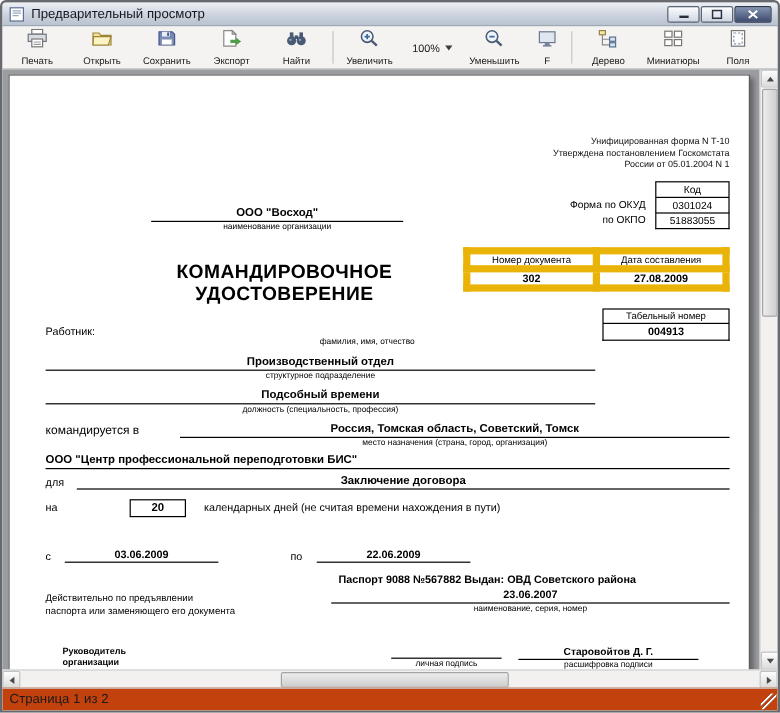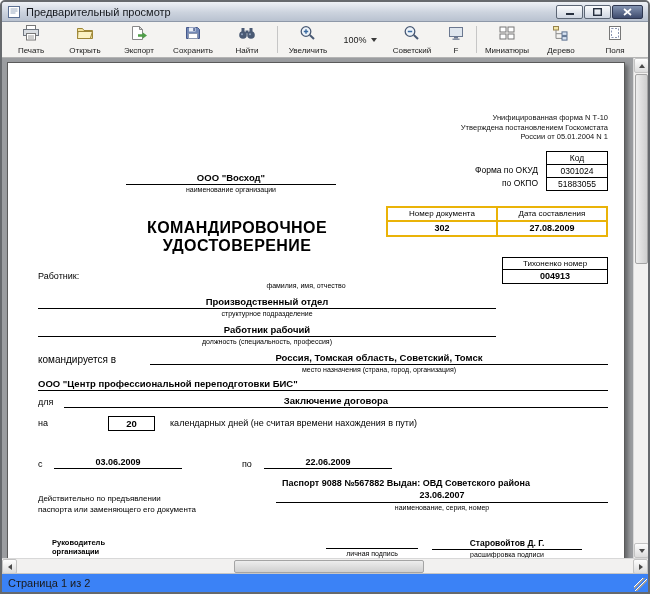--- a/index.html
+++ b/index.html
@@ -85,21 +85,21 @@
   .code-right{ display:flex; align-items:flex-start; }
   .code-labels{ font-size:8.5px; text-align:right; padding-right:8px; }
   .code-labels > div{ height:13px; line-height:13px; }
   .code-boxes{ width:62px; font-size:8.5px; }
   .cg-box{ border:1px solid #000; border-top:0; height:13px; line-height:12px; text-align:center; }
   .cg-box.first{ border-top:1px solid #000; height:14px; }
 
   .title-row{ display:flex; margin-top:12px; align-items:flex-start; }
   .doc-title{ flex:1; text-align:center; padding-left:50px; padding-top:13px; font-size:16px; font-weight:bold; letter-spacing:0.4px; }
   table.doc-table{ border-collapse:collapse; flex:0 0 222px; }
-  table.doc-table td{ border:2px solid #eab308; width:111px; text-align:center; }
+  table.doc-table td{ border:6px solid #eab308; width:111px; text-align:center; }
   td.dt-h{ font-size:8px; height:14px; font-weight:normal; }
   td.dt-v{ font-size:9px; height:15px; font-weight:bold; }
 
   .worker-zone{ display:flex; margin-top:2px; }
   .worker-left{ flex:1; margin-right:8px; }
   .worker-line{ display:flex; align-items:flex-end; padding-top:14px; }
   .w-label{ width:80px; font-size:9px; }
   .worker-line .fill{ flex:1; font-size:9.5px; }
   .worker-cap{ margin-left:80px; }
   .tabnum-box{ width:106px; flex:0 0 106px; }
@@ -174,21 +174,21 @@
     border:1px solid #a4a4a4; border-radius:2px;
   }
   .tri-up{ width:0;height:0;border-left:3.5px solid transparent;border-right:3.5px solid transparent;border-bottom:4.5px solid #4a4a4a; }
   .tri-dn{ width:0;height:0;border-left:3.5px solid transparent;border-right:3.5px solid transparent;border-top:4.5px solid #4a4a4a; }
   .tri-l{ width:0;height:0;border-top:3.5px solid transparent;border-bottom:3.5px solid transparent;border-right:4.5px solid #4a4a4a; }
   .tri-r{ width:0;height:0;border-top:3.5px solid transparent;border-bottom:3.5px solid transparent;border-left:4.5px solid #4a4a4a; }
 
   
   .statusbar{
     height:19px; flex:0 0 19px;
-    background:#3b82f6; border-top:1px solid #c6c6c6;
+    background:#c2410c; border-top:1px solid #c6c6c6;
     display:flex; align-items:center; padding:0 6px;
     font-size:11px; color:#1a1a1a; position:relative;
   }
   .grip{
     position:absolute; right:1px; bottom:1px; width:13px; height:13px;
     background:
       linear-gradient(135deg, transparent 0 6px, #ffffff 6px 7px, #9a9a9a 7px 8px,
       transparent 8px 9.5px, #ffffff 9.5px 10.5px, #9a9a9a 10.5px 11.5px, transparent 11.5px);
   }
 </style>
@@ -246,38 +246,38 @@
           <path d="M1.5 3.5h5l1.5 2h8.5v8H1.5z" fill="#f2e29c" stroke="#9d8637"></path>
           <path d="M2 6.5h14.5l-2.2 7H1.5z" fill="#fcf3c4" stroke="#9d8637"></path>
         </svg>
       </span>
       <span class="tb-label">Открыть</span>
     </div>
 
     <div class="tb-btn">
       <span>
         <svg width="18" height="16" viewBox="0 0 18 16">
-          <path d="M2.5 1.5h7l3 3v10h-10z" fill="#ffffff" stroke="#888"></path>
-          <path d="M9.5 1.5v3h3z" fill="#dddddd" stroke="#888"></path>
-          <path d="M8 9.2h4.6V7.2l4.4 3.3-4.4 3.3v-2H8z" fill="#4f9e48"></path>
-        </svg>
-      </span>
-      <span class="tb-label">Экспорт</span>
-    </div>
-
-    <div class="tb-btn">
-      <span>
-        <svg width="18" height="16" viewBox="0 0 18 16">
           <path d="M2.5 2.5h11l2 2v9h-13z" fill="#7388b5" stroke="#46598c"></path>
           <rect x="5" y="2.5" width="6.5" height="4" fill="#e8edf5"></rect>
           <rect x="9.3" y="3" width="1.5" height="3" fill="#46598c"></rect>
           <rect x="4.5" y="8.5" width="9" height="5" fill="#ffffff" stroke="#8b97b0"></rect>
         </svg>
       </span>
       <span class="tb-label">Сохранить</span>
+    </div>
+
+    <div class="tb-btn">
+      <span>
+        <svg width="18" height="16" viewBox="0 0 18 16">
+          <path d="M2.5 1.5h7l3 3v10h-10z" fill="#ffffff" stroke="#888"></path>
+          <path d="M9.5 1.5v3h3z" fill="#dddddd" stroke="#888"></path>
+          <path d="M8 9.2h4.6V7.2l4.4 3.3-4.4 3.3v-2H8z" fill="#4f9e48"></path>
+        </svg>
+      </span>
+      <span class="tb-label">Экспорт</span>
     </div>
 
     <div class="tb-btn">
       <span>
         <svg width="18" height="16" viewBox="0 0 18 16">
           <rect x="3.5" y="3" width="3" height="5" fill="#4a5a74"></rect>
           <rect x="11.5" y="3" width="3" height="5" fill="#4a5a74"></rect>
           <rect x="7.5" y="5.5" width="3" height="3" fill="#4a5a74"></rect>
           <circle cx="5" cy="10" r="3.8" fill="#4a5a74"></circle>
           <circle cx="13" cy="10" r="3.8" fill="#4a5a74"></circle>
@@ -308,58 +308,58 @@
     </div>
 
     <div class="tb-btn">
       <span>
         <svg width="18" height="16" viewBox="0 0 18 16">
           <circle cx="7" cy="6.5" r="4.8" fill="#eef4fa" stroke="#4a5a74" stroke-width="1.3"></circle>
           <line x1="10.8" y1="10" x2="15" y2="14" stroke="#4a5a74" stroke-width="2"></line>
           <line x1="4.8" y1="6.5" x2="9.2" y2="6.5" stroke="#3a6aa0" stroke-width="1.4"></line>
         </svg>
       </span>
-      <span class="tb-label">Советский</span>
+      <span class="tb-label">Уменьшить</span>
     </div>
 
     <div class="tb-btn narrow">
       <span>
         <svg width="18" height="16" viewBox="0 0 18 16">
           <rect x="2.5" y="2.5" width="13" height="9" fill="#dfe6ee" stroke="#6b7890"></rect>
           <rect x="7" y="12" width="4" height="1.5" fill="#6b7890"></rect>
           <rect x="5.5" y="13.6" width="7" height="1.2" fill="#6b7890"></rect>
         </svg>
       </span>
       <span class="tb-label">F</span>
     </div>
 
     <div class="tb-sep"></div>
+
+    <div class="tb-btn">
+      <span>
+        <svg width="18" height="16" viewBox="0 0 18 16">
+          <rect x="1.5" y="1.5" width="5" height="3.5" fill="#f3e6a6" stroke="#97824a"></rect>
+          <path d="M4 5v8.4h6 M4 8.7h6" fill="none" stroke="#8a8a8a"></path>
+          <rect x="10" y="6.9" width="5" height="3.5" fill="#d7e3f2" stroke="#5a6f8e"></rect>
+          <rect x="10" y="11.6" width="5" height="3.5" fill="#d7e3f2" stroke="#5a6f8e"></rect>
+        </svg>
+      </span>
+      <span class="tb-label">Дерево</span>
+    </div>
 
     <div class="tb-btn">
       <span>
         <svg width="18" height="16" viewBox="0 0 18 16">
           <rect x="2" y="2" width="6" height="5" fill="#ffffff" stroke="#777"></rect>
           <rect x="10" y="2" width="6" height="5" fill="#ffffff" stroke="#777"></rect>
           <rect x="2" y="9" width="6" height="5" fill="#ffffff" stroke="#777"></rect>
           <rect x="10" y="9" width="6" height="5" fill="#ffffff" stroke="#777"></rect>
         </svg>
       </span>
       <span class="tb-label">Миниатюры</span>
-    </div>
-
-    <div class="tb-btn">
-      <span>
-        <svg width="18" height="16" viewBox="0 0 18 16">
-          <rect x="1.5" y="1.5" width="5" height="3.5" fill="#f3e6a6" stroke="#97824a"></rect>
-          <path d="M4 5v8.4h6 M4 8.7h6" fill="none" stroke="#8a8a8a"></path>
-          <rect x="10" y="6.9" width="5" height="3.5" fill="#d7e3f2" stroke="#5a6f8e"></rect>
-          <rect x="10" y="11.6" width="5" height="3.5" fill="#d7e3f2" stroke="#5a6f8e"></rect>
-        </svg>
-      </span>
-      <span class="tb-label">Дерево</span>
     </div>
 
     <div class="tb-btn">
       <span>
         <svg width="18" height="16" viewBox="0 0 18 16">
           <rect x="3.5" y="1.5" width="11" height="13" fill="#ffffff" stroke="#777"></rect>
           <rect x="5.5" y="3.5" width="7" height="9" fill="none" stroke="#8893b0" stroke-dasharray="2 1.5"></rect>
         </svg>
       </span>
       <span class="tb-label">Поля</span>
@@ -412,32 +412,32 @@
       </div>
 
       <div class="worker-zone">
         <div class="worker-left">
           <div class="worker-line">
             <span class="w-label">Работник:</span>
           </div>
           <div class="worker-cap caption">фамилия, имя, отчество</div>
         </div>
         <div class="tabnum-box">
-          <div class="tn-h">Тихоненко номер</div>
+          <div class="tn-h">Табельный номер</div>
           <div class="tn-v">004913</div>
         </div>
       </div>
 
       <div class="block-line">
         <div class="fill bold">Производственный отдел</div>
         <div class="caption">структурное подразделение</div>
       </div>
 
       <div class="block-line">
-        <div class="fill bold">Работник рабочий</div>
+        <div class="fill bold">Подсобный времени</div>
         <div class="caption">должность (специальность, профессия)</div>
       </div>
 
       <div class="dest-row">
         <span class="d-label">командируется в</span>
         <div class="d-rest">
           <div class="fill bold">Россия, Томская область, Советский, Томск</div>
           <div class="caption">место назначения (страна, город, организация)</div>
         </div>
       </div>

